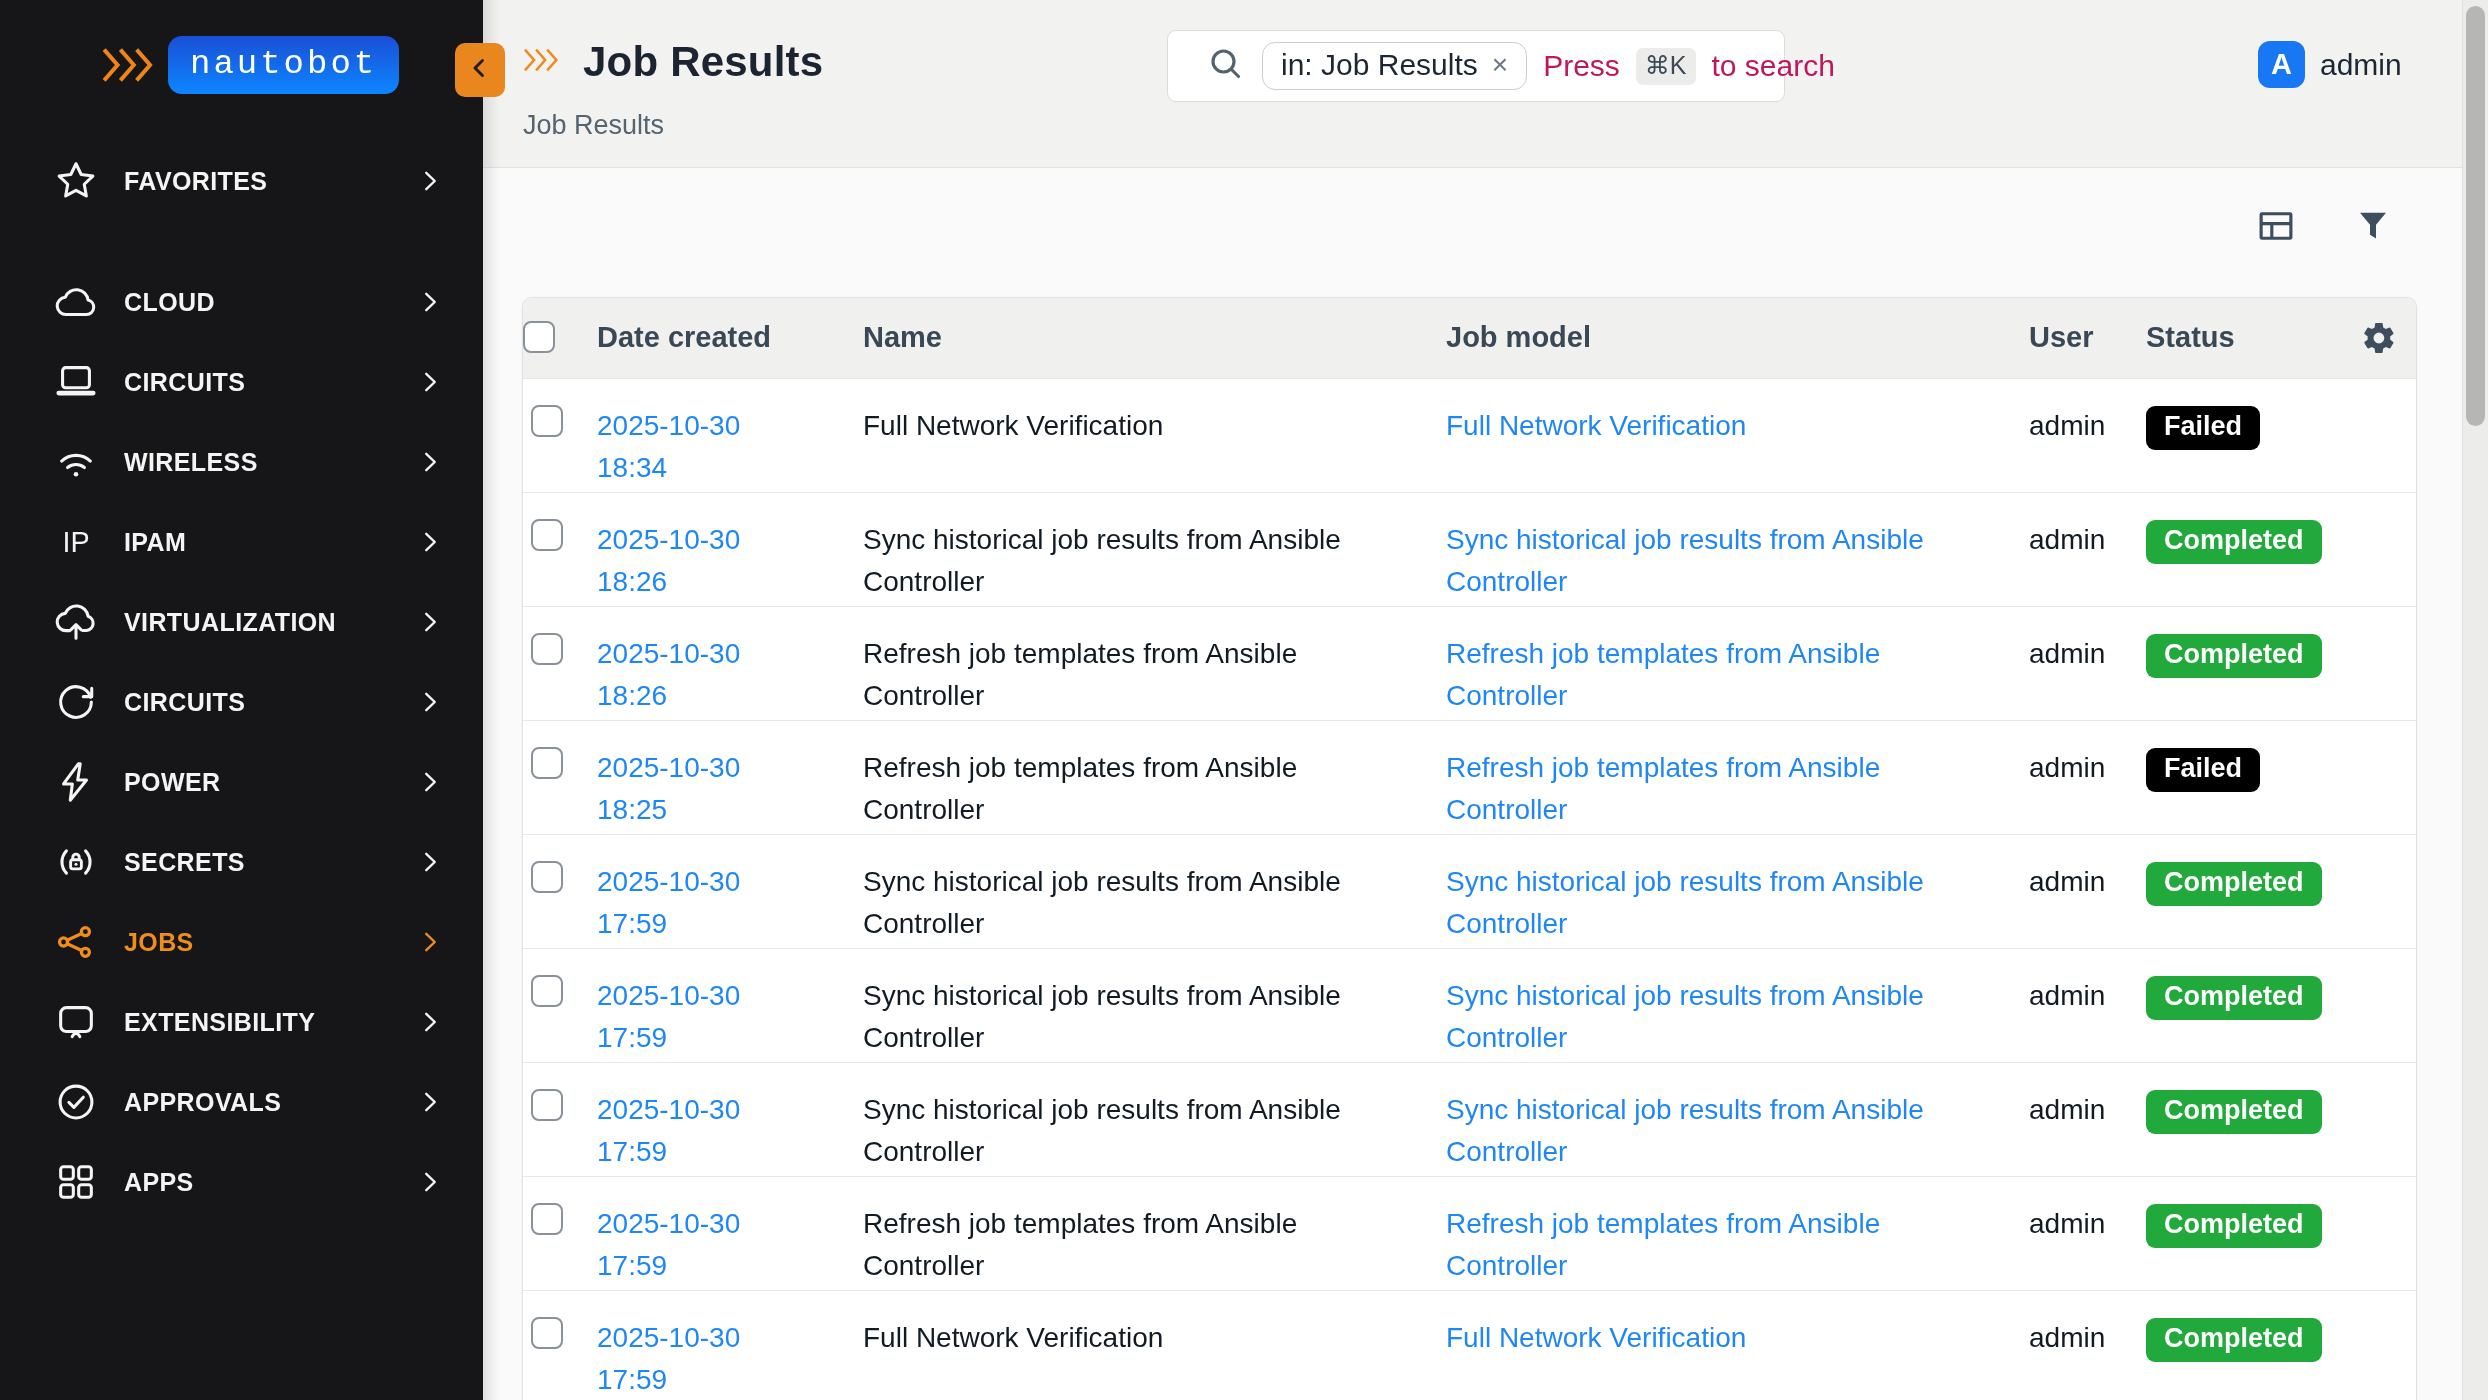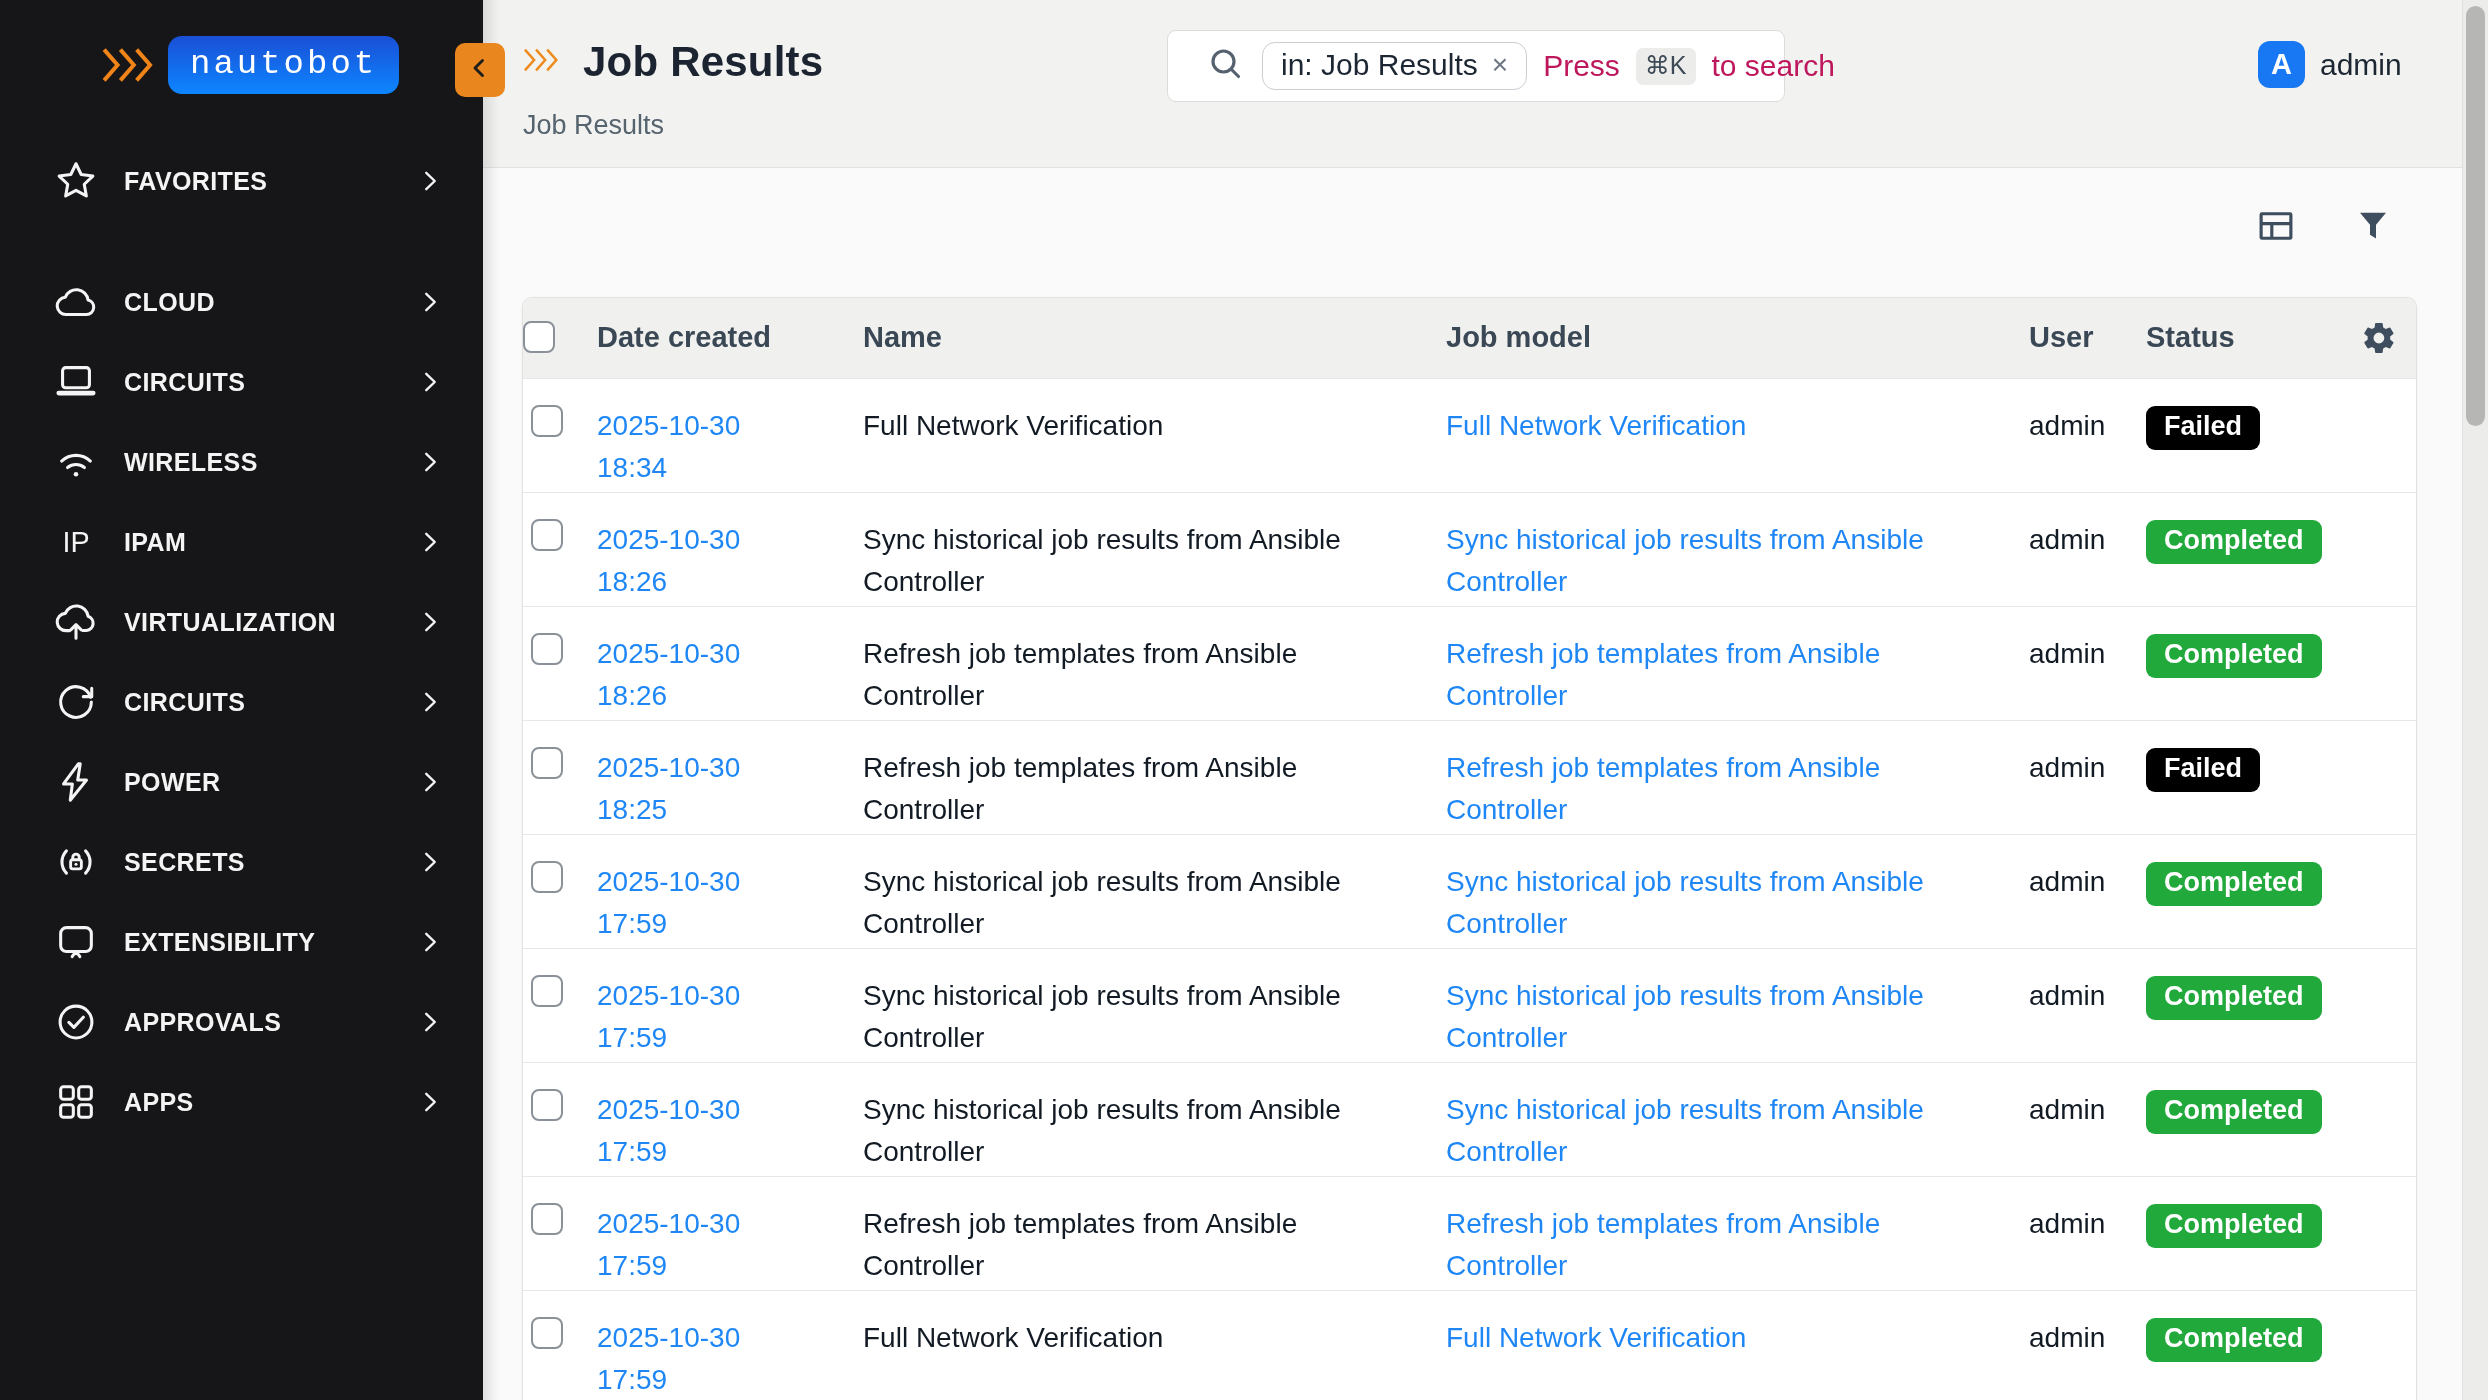--- a/index.html
+++ b/index.html
@@ -229,20 +229,36 @@
             </svg>
         </span>
         <span class="nlabel">SECRETS</span>
         <span class="nchev">
             <svg width="30" height="30" viewBox="0 0 24 24" fill="none">
               <path class="stroke" d="M9 5.5l6.8 6.5L9 18.5" stroke-width="1.9" stroke-linecap="round" stroke-linejoin="round"></path>
             </svg>
           </span>
       </div>
 
+      <div class="nav-item active">
+        <span class="nicon">
+          <svg width="46" height="46" viewBox="0 0 24 24" fill="none">
+              <circle class="stroke" cx="5.5" cy="12" r="2.1" stroke-width="1.7"></circle>
+              <circle class="stroke" cx="16.9" cy="6.6" r="2.1" stroke-width="1.7"></circle>
+              <circle class="stroke" cx="16.9" cy="17.4" r="2.1" stroke-width="1.7"></circle>
+              <path class="stroke" d="M7.4 11.1l7.6-3.5M7.4 12.9l7.6 3.5" stroke-width="1.7"></path>
+            </svg>
+        </span>
+        <span class="nlabel">JOBS</span>
+        <span class="nchev">
+            <svg width="30" height="30" viewBox="0 0 24 24" fill="none">
+              <path class="stroke" d="M9 5.5l6.8 6.5L9 18.5" stroke-width="1.9" stroke-linecap="round" stroke-linejoin="round"></path>
+            </svg>
+          </span>
+      </div>
 
       <div class="nav-item">
         <span class="nicon">
           <svg width="46" height="46" viewBox="0 0 24 24" fill="none">
               <rect class="stroke" x="4" y="4.5" width="16" height="12.5" rx="3" stroke-width="1.6"></rect>
               <path class="stroke" d="M10 19.6c.5-1 1.3-1.6 2-1.6s1.5.6 2 1.6" stroke-width="1.6" stroke-linecap="round"></path>
             </svg>
         </span>
         <span class="nlabel">EXTENSIBILITY</span>
         <span class="nchev">

